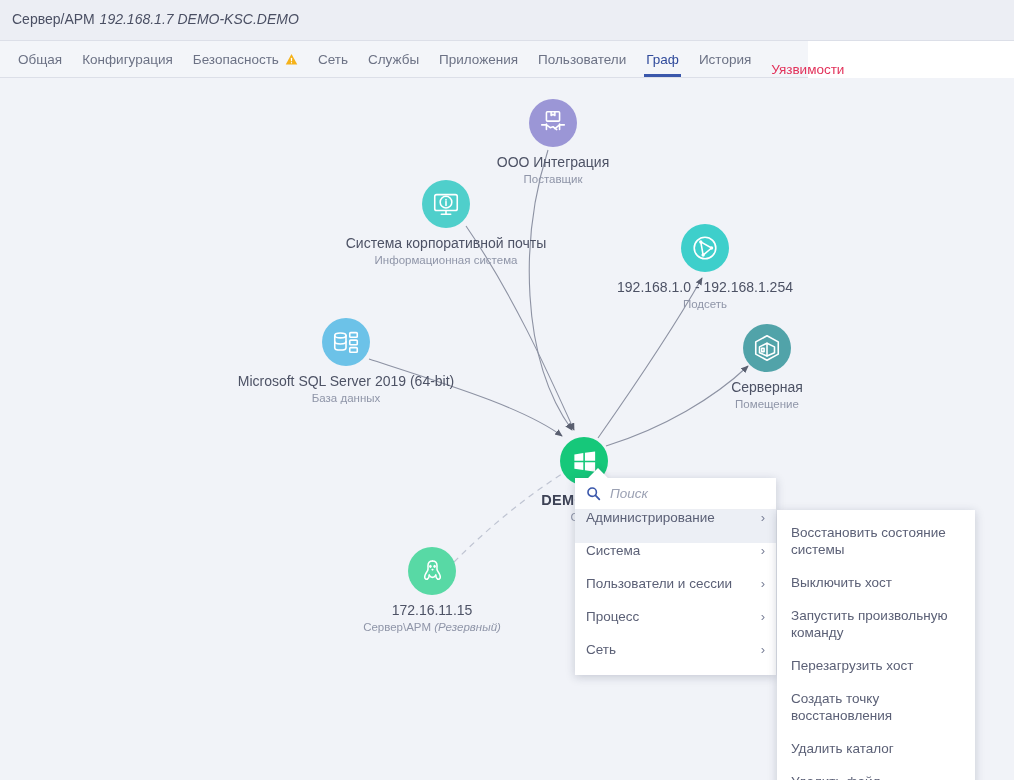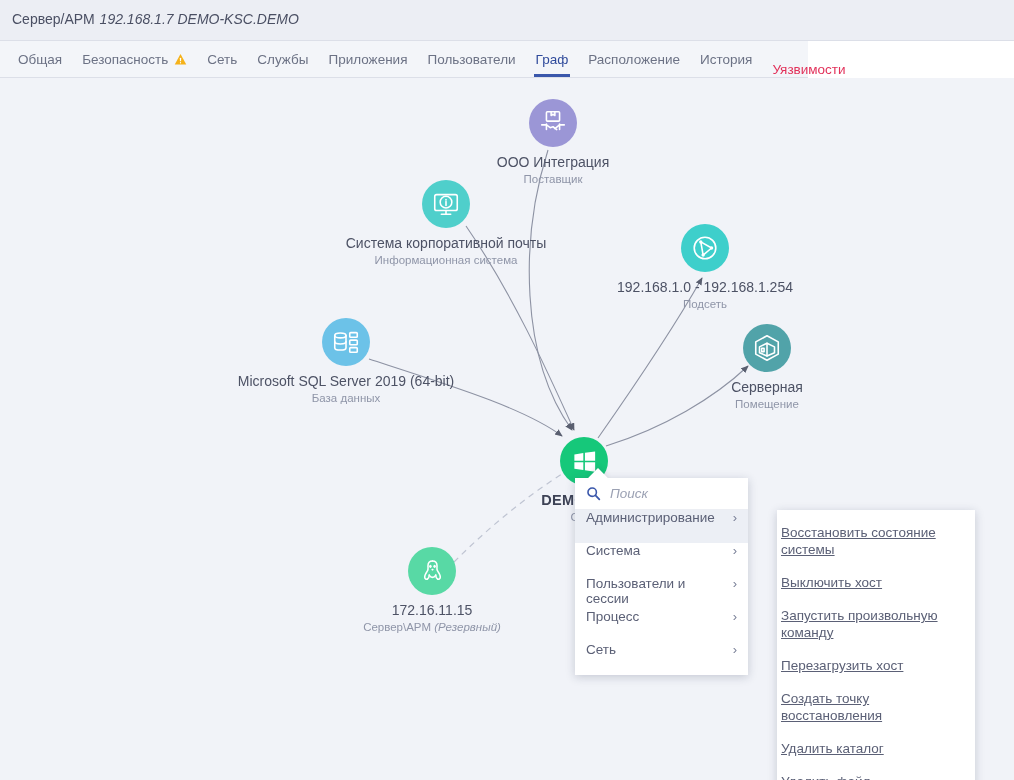--- a/index.html
+++ b/index.html
@@ -120,21 +120,21 @@
     font-size: 14.5px;
     color: #3d4255;
     letter-spacing: .3px;
   }
   .nsub .ital { font-style: italic; }
 
   
   #ctxmenu {
     position: absolute;
     left: 575px; top: 478px;
-    width: 173px;
+    width: 201px;
     background: #a16207;
     box-shadow: 0 2px 9px rgba(40,48,80,.22);
     z-index: 40;
     font-size: 13.5px;
   }
   #ctxmenu::before {
     content: "";
     position: absolute;
     top: -7px; left: 16px;
     width: 14px; height: 14px;
@@ -182,40 +182,42 @@
     position: absolute;
     left: 777px; top: 510px;
     width: 198px;
     background: #ffffff;
     box-shadow: 0 2px 9px rgba(40,48,80,.22);
     z-index: 45;
     padding: 6px 0 7px 0;
     box-sizing: border-box;
   }
   .sub-item {
-    padding: 8px 14px 8px 4px;
+    padding: 8px 14px 8px 14px;
     font-size: 13.5px;
     line-height: 17px;
     color: #5b6076;
     cursor: default;
-    text-decoration: underline;
   }
 </style>
 </head>
 <body>
 
 <div id="titlebar">
   <div class="title-text">
     <span class="t-type">Сервер/АРМ</span><span class="t-name">192.168.1.7 DEMO-KSC.DEMO</span>
   </div>
 </div>
 
 <div id="tabbar">
     <div class="tab">
       <span>Общая</span>
+    </div>
+    <div class="tab">
+      <span>Конфигурация</span>
     </div>
     <div class="tab">
       <span>Безопасность</span>
       <span class="warn-ico"><svg viewBox="0 0 14 14" width="13" height="13">
           <path d="M7 1.1 L13.2 12.4 L0.8 12.4 Z" fill="#f5b21a"></path>
           <rect x="6.35" y="5" width="1.3" height="4" rx="0.6" fill="#fff"></rect>
           <rect x="6.35" y="9.8" width="1.3" height="1.4" rx="0.6" fill="#fff"></rect>
         </svg></span>
     </div>
     <div class="tab">
@@ -225,23 +227,20 @@
       <span>Службы</span>
     </div>
     <div class="tab">
       <span>Приложения</span>
     </div>
     <div class="tab">
       <span>Пользователи</span>
     </div>
     <div class="tab active">
       <span>Граф</span>
-    </div>
-    <div class="tab">
-      <span>Расположение</span>
     </div>
     <div class="tab">
       <span>История</span>
     </div>
     <div class="tab danger">
       <span>Уязвимости</span>
     </div>
   </div>
 
 <div id="graph">

